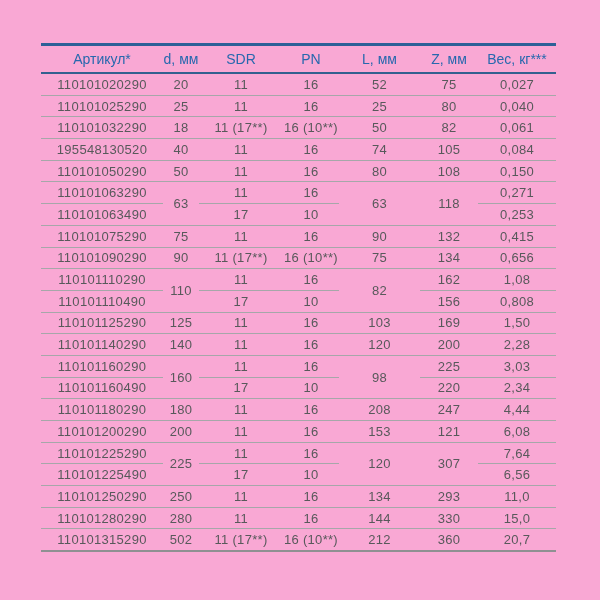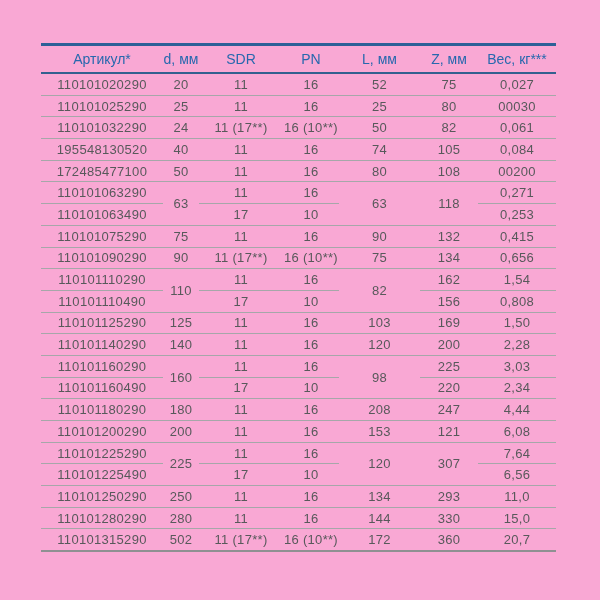--- a/index.html
+++ b/index.html
@@ -95,48 +95,48 @@
           <td>75</td>
           <td>0,027</td>
         </tr>
         <tr class="r">
           <td>110101025290</td>
           <td>25</td>
           <td>11</td>
           <td>16</td>
           <td>25</td>
           <td>80</td>
-          <td>00030</td>
+          <td>0,040</td>
         </tr>
         <tr class="r">
           <td>110101032290</td>
-          <td>24</td>
+          <td>18</td>
           <td>11 (17**)</td>
           <td>16 (10**)</td>
           <td>50</td>
           <td>82</td>
           <td>0,061</td>
         </tr>
         <tr class="r">
           <td>195548130520</td>
           <td>40</td>
           <td>11</td>
           <td>16</td>
           <td>74</td>
           <td>105</td>
           <td>0,084</td>
         </tr>
         <tr class="r">
-          <td>172485477100</td>
+          <td>110101050290</td>
           <td>50</td>
           <td>11</td>
           <td>16</td>
           <td>80</td>
           <td>108</td>
-          <td>00200</td>
+          <td>0,150</td>
         </tr>
         <tr class="r">
           <td>110101063290</td>
           <td rowspan="2">63</td>
           <td>11</td>
           <td>16</td>
           <td rowspan="2">63</td>
           <td rowspan="2">118</td>
           <td>0,271</td>
         </tr>
@@ -164,21 +164,21 @@
           <td>134</td>
           <td>0,656</td>
         </tr>
         <tr class="r">
           <td>110101110290</td>
           <td rowspan="2">110</td>
           <td>11</td>
           <td>16</td>
           <td rowspan="2">82</td>
           <td>162</td>
-          <td>1,54</td>
+          <td>1,08</td>
         </tr>
         <tr>
           <td class="sub">110101110490</td>
           <td class="sub">17</td>
           <td class="sub">10</td>
           <td class="sub">156</td>
           <td class="sub">0,808</td>
         </tr>
         <tr class="r">
           <td>110101125290</td>
@@ -263,19 +263,19 @@
           <td>16</td>
           <td>144</td>
           <td>330</td>
           <td>15,0</td>
         </tr>
         <tr class="r">
           <td>110101315290</td>
           <td>502</td>
           <td>11 (17**)</td>
           <td>16 (10**)</td>
-          <td>172</td>
+          <td>212</td>
           <td>360</td>
           <td>20,7</td>
         </tr>
       </tbody>
   </table>
 </div>
 
 </body></html>

